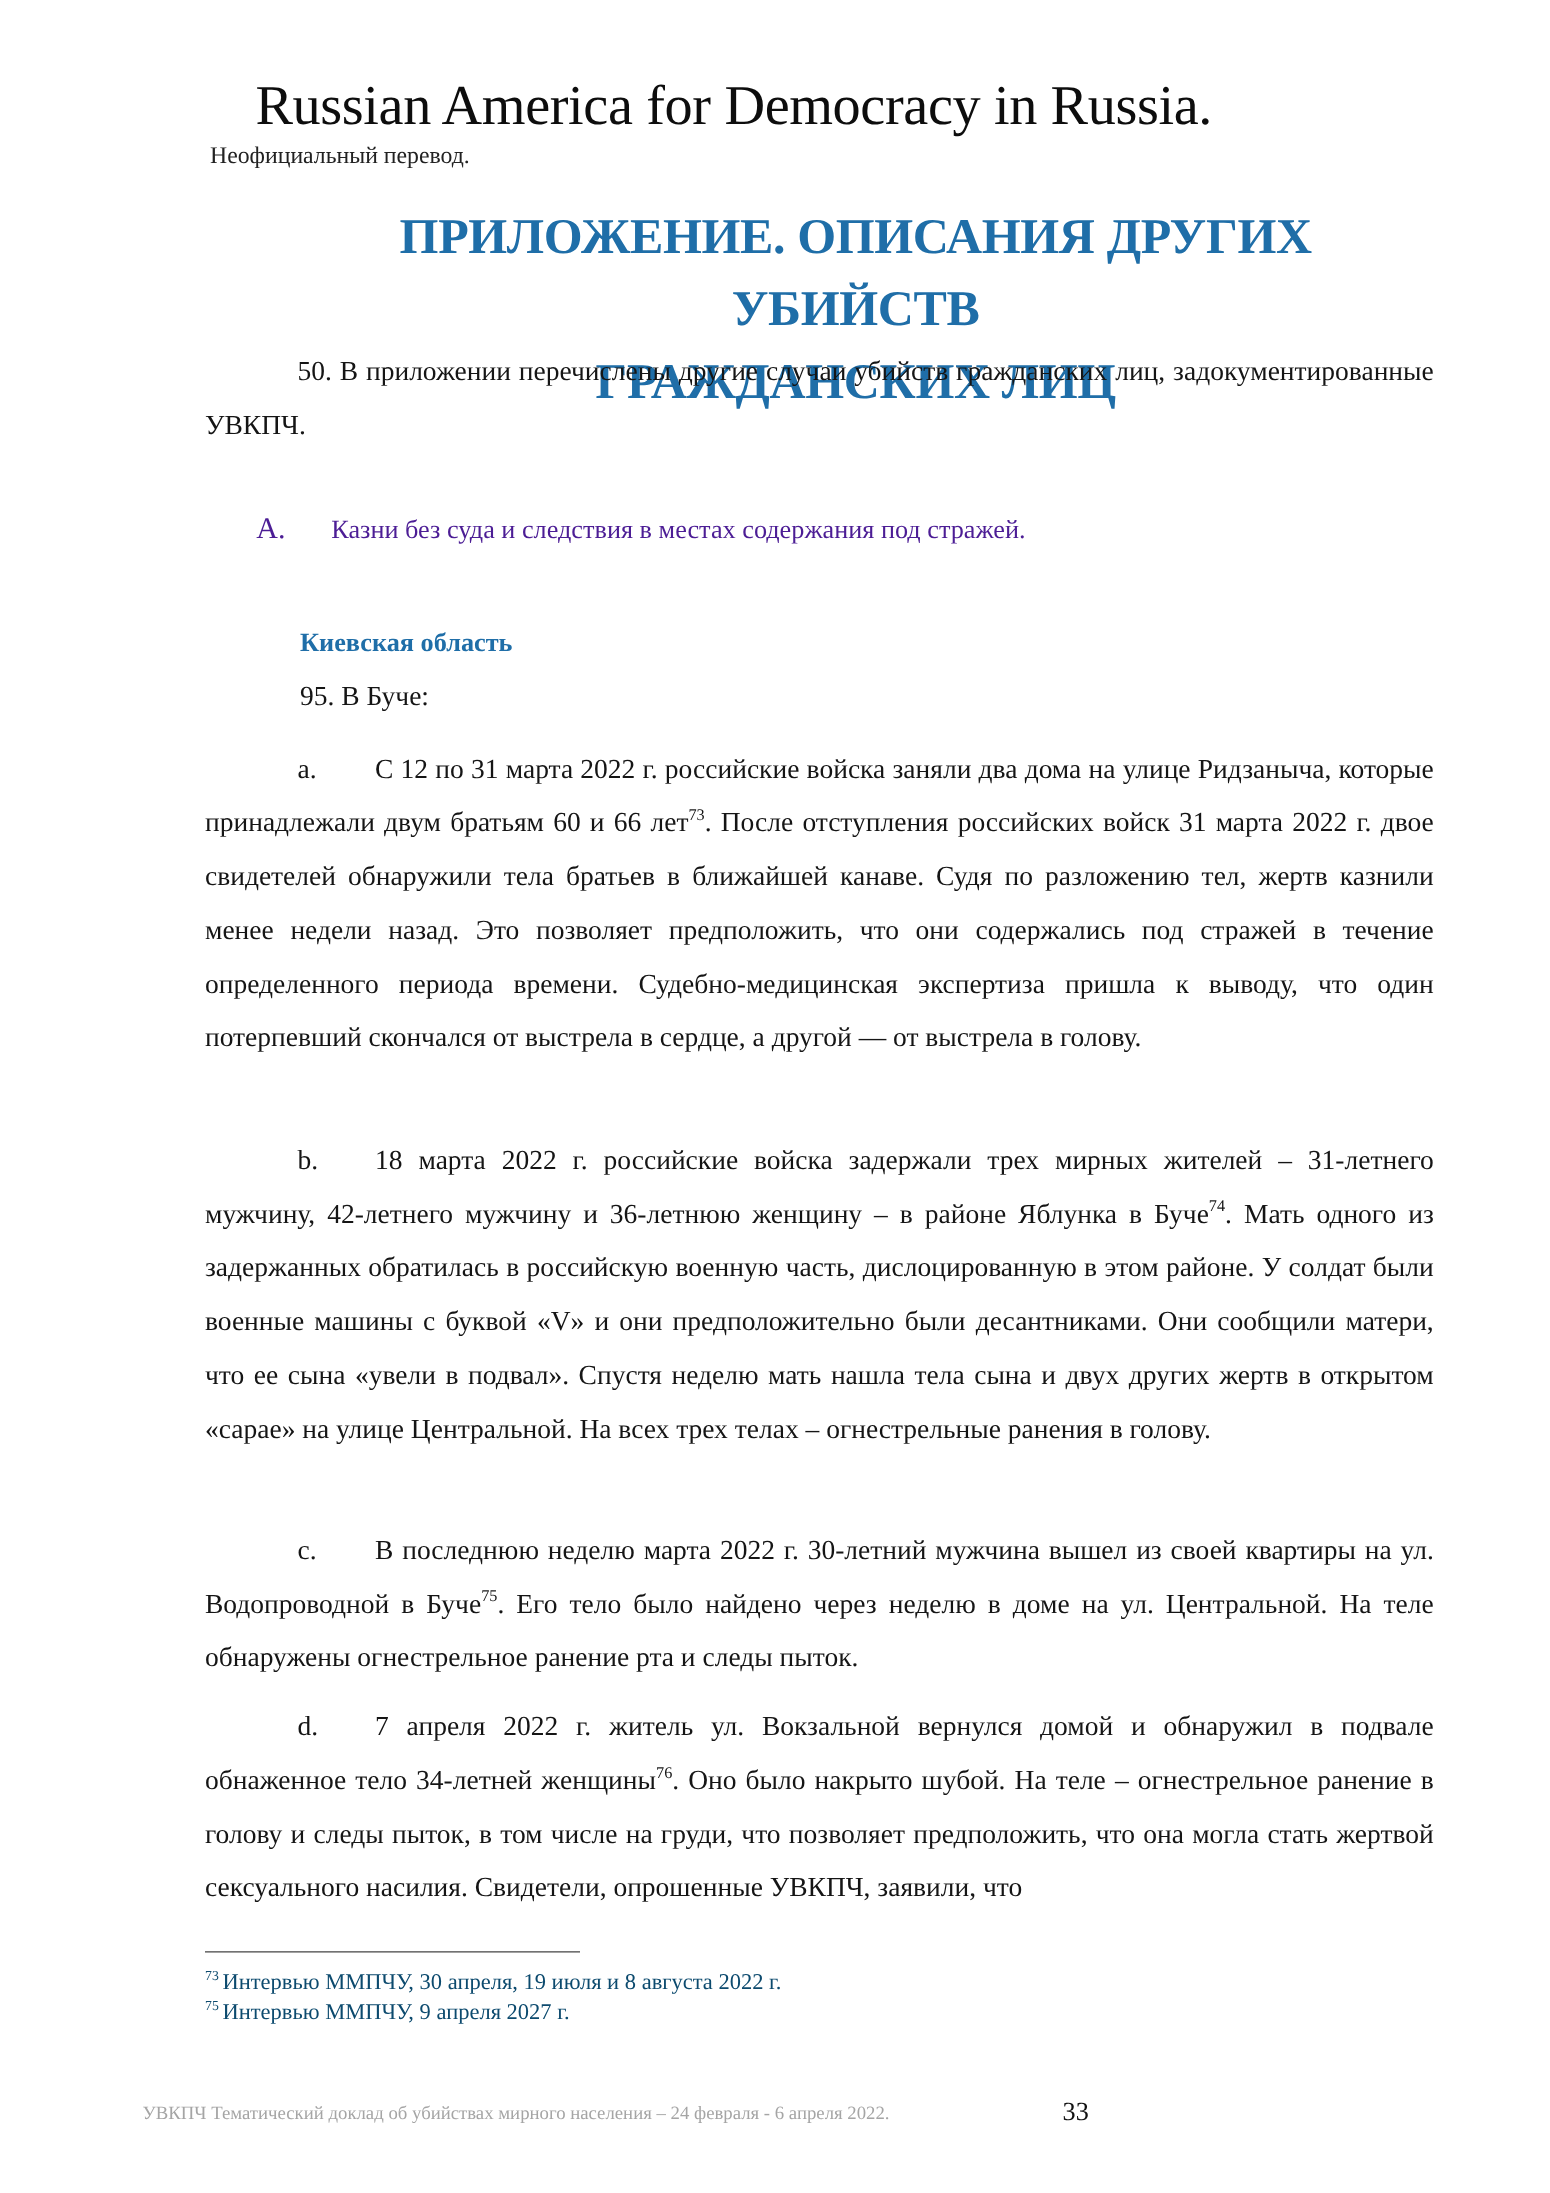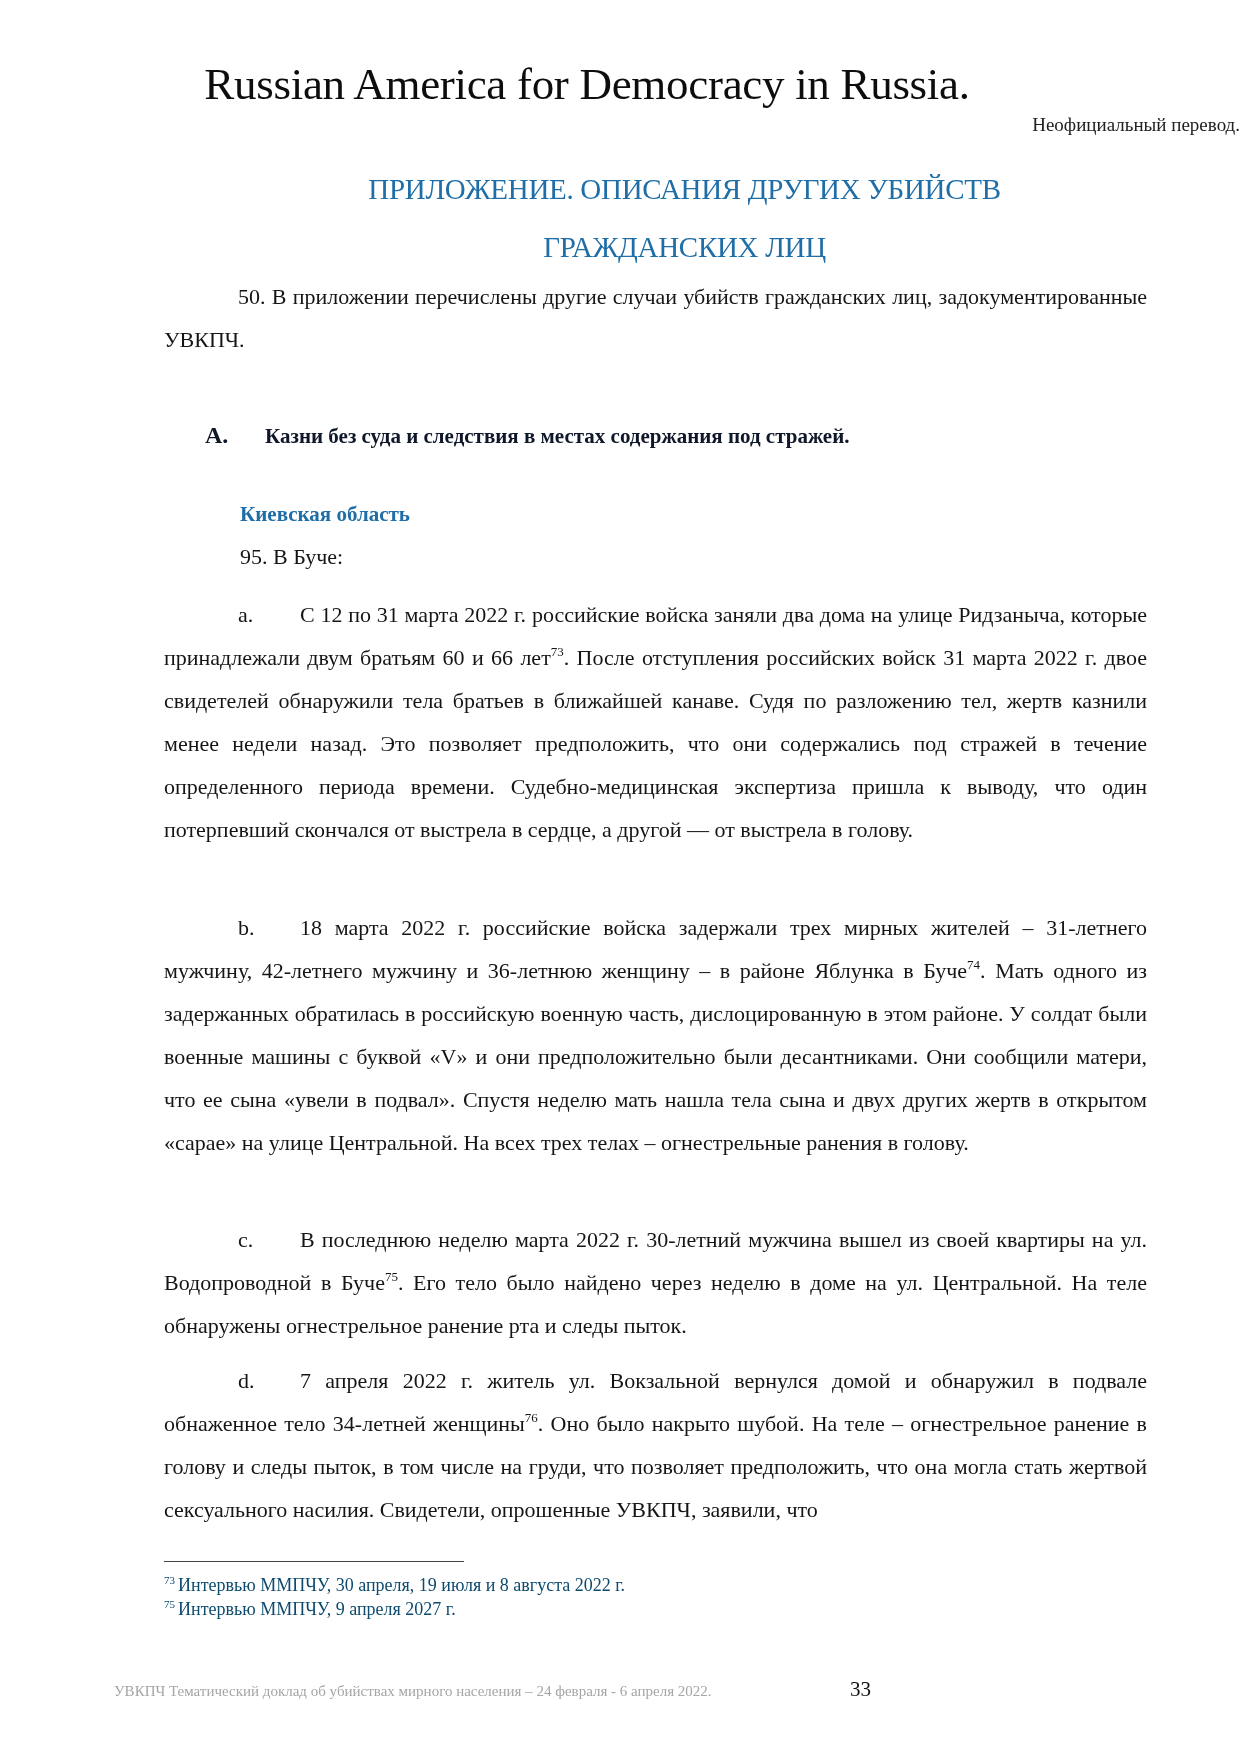--- a/index.html
+++ b/index.html
@@ -7,36 +7,36 @@
     width: 1240px; height: 1754px; position: relative; overflow: hidden;
     font-family: "Liberation Serif", "DejaVu Serif", serif; color: #111;
   }
   .abs { position: absolute; }
   .banner {
     left: 0; width: 1136px; top: 58px; text-align: center;
     font-size: 45px; line-height: 52px; color: #0d0d0d; padding-left: 38px; box-sizing: border-box;
     letter-spacing: -0.3px;
   }
   .subbanner {
-    left: 0; width: 1240px; top: 113px; text-align: right;
+    left: 0; width: 1240px; top: 113px; text-align: left;
     font-size: 19px; line-height: 24px; color: #222; padding-left: 168px; box-sizing: border-box;
   }
   .appendix-title {
     left: 164px; width: 983px; top: 160px; text-align: center; color: #1f6ea8;
-    font-weight: normal; font-size: 29px; line-height: 58px; padding-left: 58px; box-sizing: border-box;
+    font-weight: bold; font-size: 40px; line-height: 58px; padding-left: 58px; box-sizing: border-box;
     letter-spacing: -0.3px;
   }
   .para {
     left: 164px; width: 983px; font-size: 22px; line-height: 43px; color: #151515;
     text-align: justify;
   }
   .para .indent { display: inline-block; width: 74px; }
   .item-letter { display: inline-block; width: 62px; }
   .section-a {
-    left: 205px; top: 407px; font-size: 21px; font-weight: bold; color: #0f172a; line-height: 32px; margin-top: 12px;
+    left: 205px; top: 407px; font-size: 21px; font-weight: normal; color: #4c1d95; line-height: 32px;
   }
   .section-a .letter { display: inline-block; width: 60px; font-size: 24px; }
   .region {
     left: 240px; top: 499px; font-size: 21px; font-weight: bold; color: #1f6ea8; line-height: 30px;
   }
   .simple {
     left: 240px; font-size: 22px; line-height: 30px; color: #151515;
   }
   sup { font-size: 13px; line-height: 0; vertical-align: 9px; }
   .fn-rule { left: 164px; top: 1561px; width: 300px; height: 0; border-top: 1px solid #444; }

